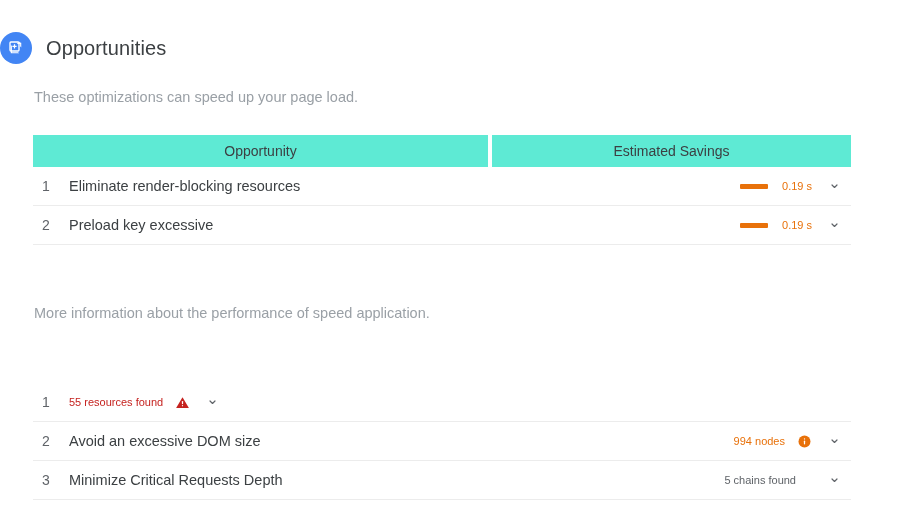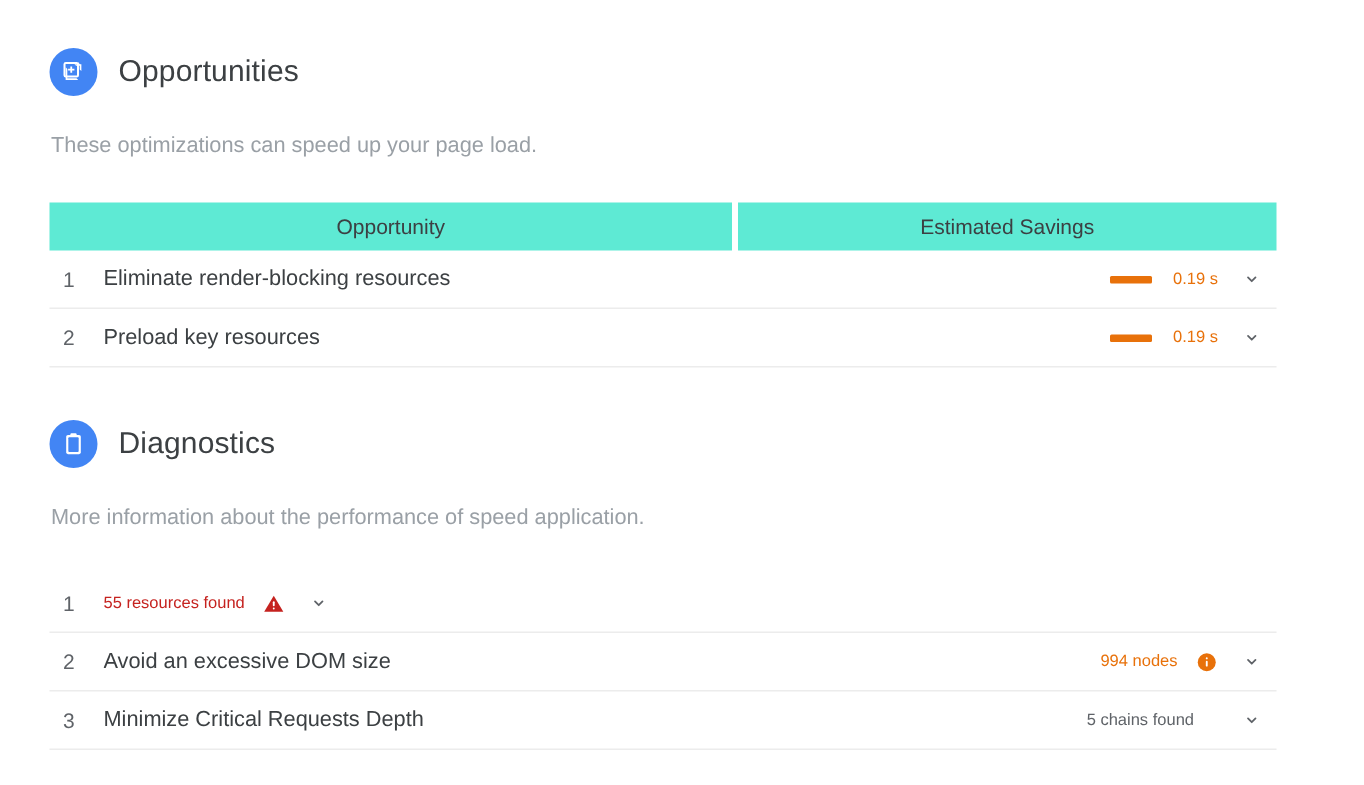--- a/index.html
+++ b/index.html
@@ -19,21 +19,20 @@
     background: #ffffff;
     overflow: hidden;
   }
 
   
   .section { position: absolute; left: 0; right: 0; }
   .sec-head {
     display: flex;
     align-items: center;
     gap: 14px;
-    padding-left: 33px;
   }
   .sec-badge {
     width: 32px; height: 32px;
     border-radius: 50%;
     background: #4285f4;
     display: flex;
     align-items: center;
     justify-content: center;
     flex: 0 0 auto;
   }
@@ -179,45 +178,35 @@
           <div class="chev">
             <svg width="13" height="13" viewBox="0 0 24 24" aria-hidden="true">
               <path d="M7.4 9.2 12 13.8l4.6-4.6" fill="none" stroke="#5f6368" stroke-width="2.2" stroke-linecap="round" stroke-linejoin="round"></path>
             </svg>
           </div>
         </div>
       </div>
 
       <div class="row">
         <div class="row-num">2</div>
-        <div class="row-label">Preload key resources</div>
+        <div class="row-label">Preload key excessive</div>
         <div class="row-right">
           <div class="sav-bar"></div>
           <div class="sav-text orange">0.19 s</div>
           <div class="chev">
             <svg width="13" height="13" viewBox="0 0 24 24" aria-hidden="true">
               <path d="M7.4 9.2 12 13.8l4.6-4.6" fill="none" stroke="#5f6368" stroke-width="2.2" stroke-linecap="round" stroke-linejoin="round"></path>
             </svg>
           </div>
         </div>
       </div>
     </div>
   </div>
 
   <div class="section" style="top:280px;">
-    <div class="sec-head">
-      <div class="sec-badge">
-        <svg width="18" height="18" viewBox="0 0 24 24" aria-hidden="true">
-          <rect x="5.5" y="4" width="13" height="17" rx="1.6" fill="#ffffff"></rect>
-          <rect x="7.4" y="6" width="9.2" height="13" rx="0.8" fill="#4285f4"></rect>
-          <rect x="9.2" y="2.4" width="5.6" height="3.4" rx="1.1" fill="#ffffff"></rect>
-        </svg>
-      </div>
-      <div class="sec-title">Diagnostics</div>
-    </div>
 
     <div class="sec-sub" style="margin-top:23px;">More information about the performance of speed application.</div>
 
     <div class="tbl" style="top:103px;">
 
       <div class="row">
         <div class="row-num">1</div>
         <div class="row-right">
           <div class="sav-text red">55 resources found</div>
           <div class="status-icon">

